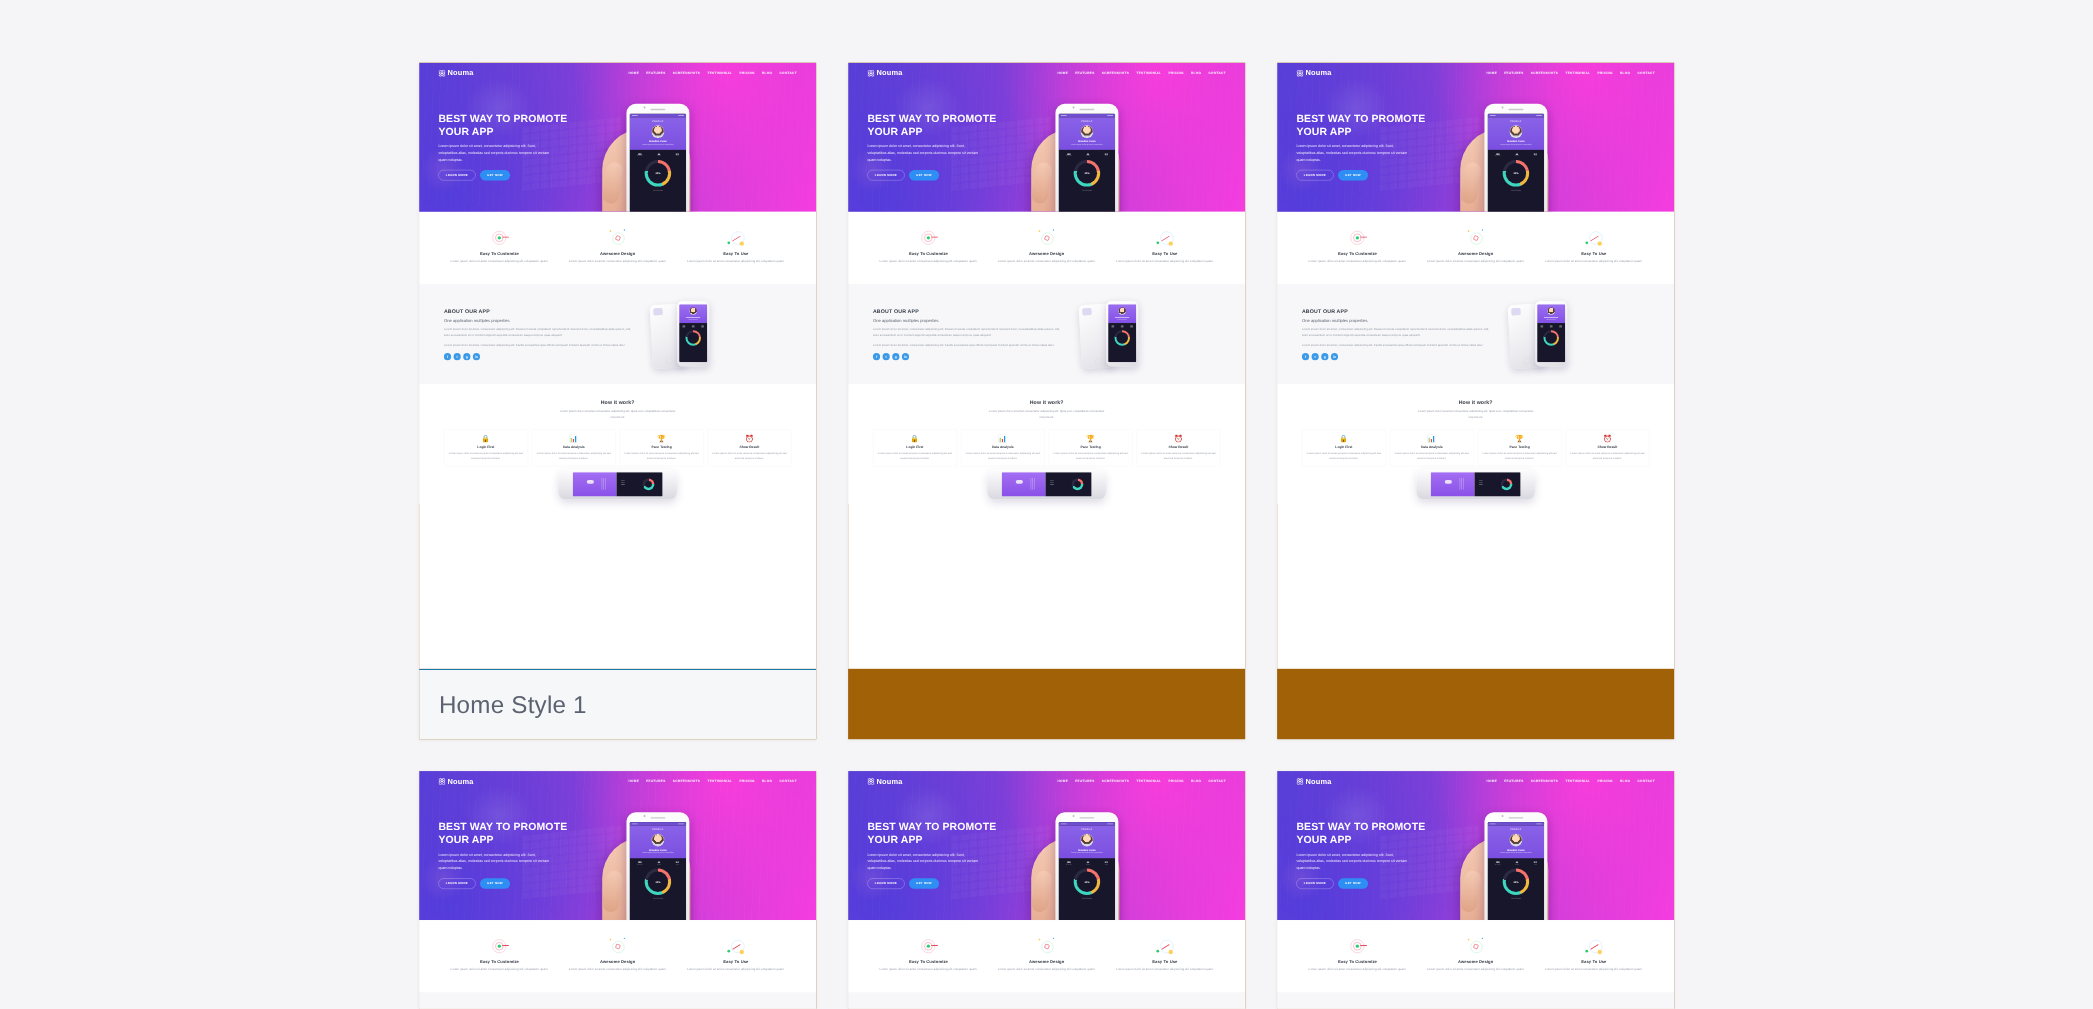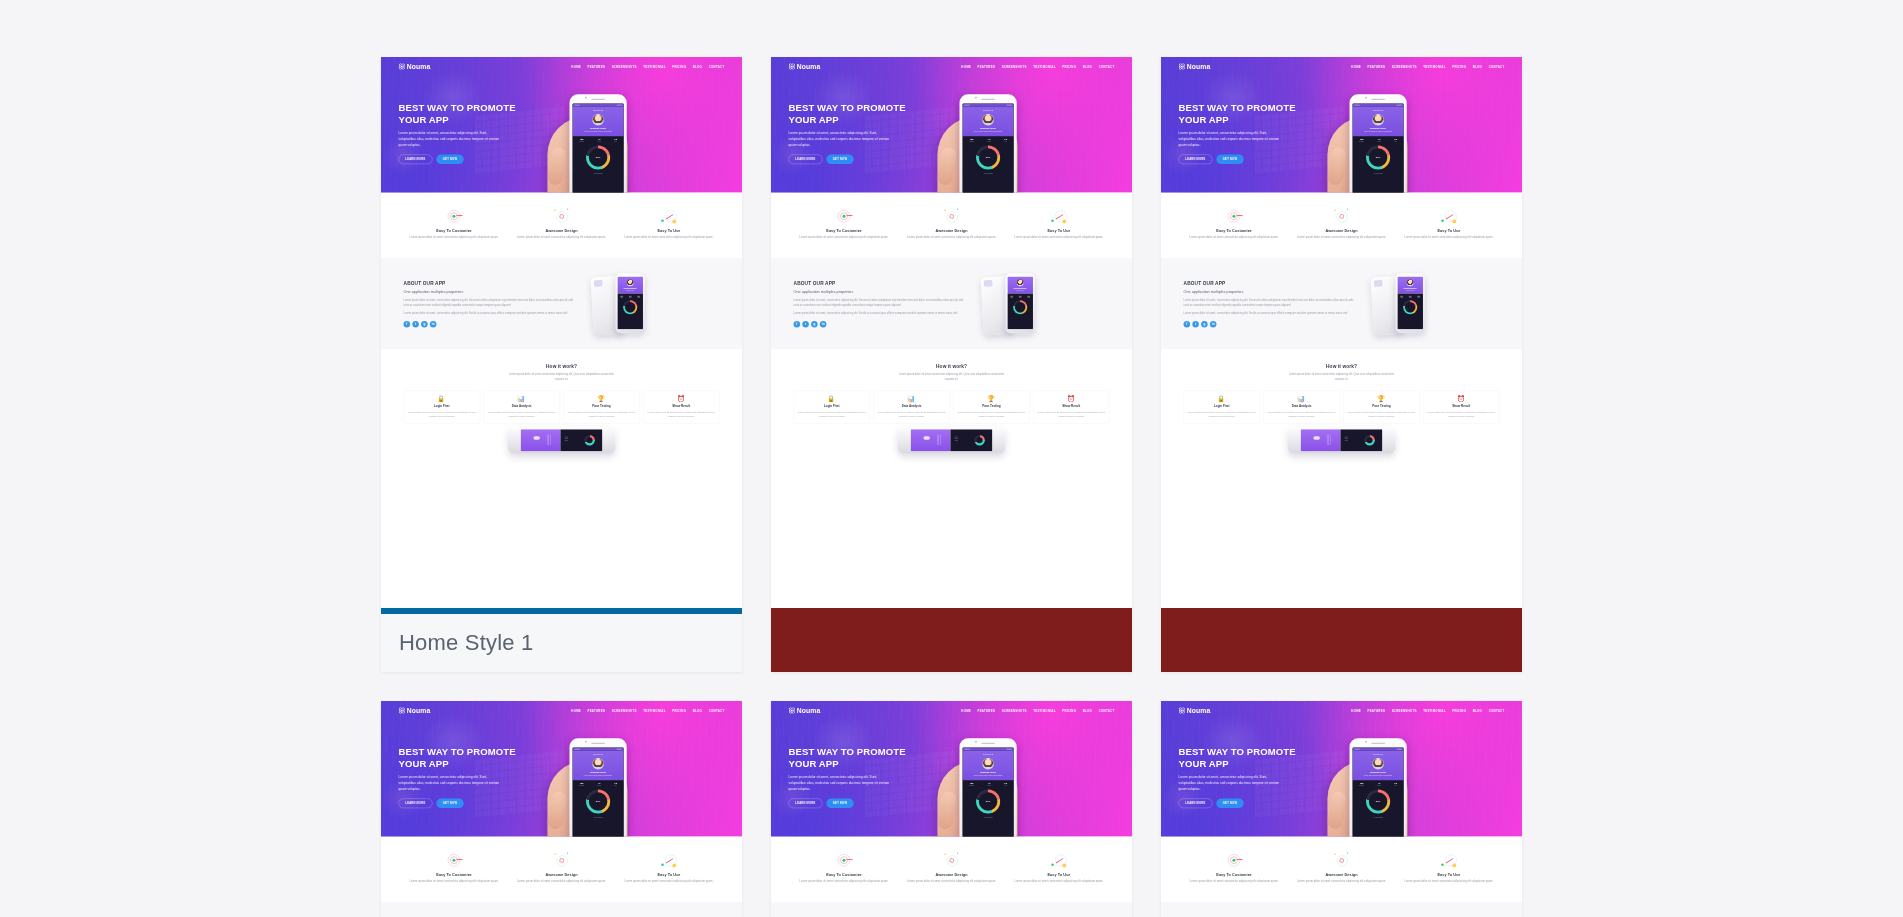--- a/index.html
+++ b/index.html
@@ -19,38 +19,38 @@
     display: grid;
     grid-template-columns: repeat(3, 361px);
     column-gap: 29px;
     row-gap: 29px;
     justify-content: center;
   }
 
   
   .card {
     width: 361px;
-    background: #7f1d1d;
+    background: #a16207;
     box-shadow: 0 1px 3px rgba(0,0,0,.07);
     overflow: hidden;
   }
   .preview {
     width: 361px;
     height: 551px;
     overflow: hidden;
     position: relative;
     background: #fff;
   }
   .caption {
     height: 64px;
     background: #f6f7f9;
     display: flex;
     align-items: center;
     padding-left: 18px;
-    border-top: 6px solid #0369a1;
+    border-top: 1px solid #0369a1;
   }
   .caption span {
     font-size: 22px;
     color: #5b6270;
     letter-spacing: .2px;
   }
 
   
   .site {
     width: 1440px;

